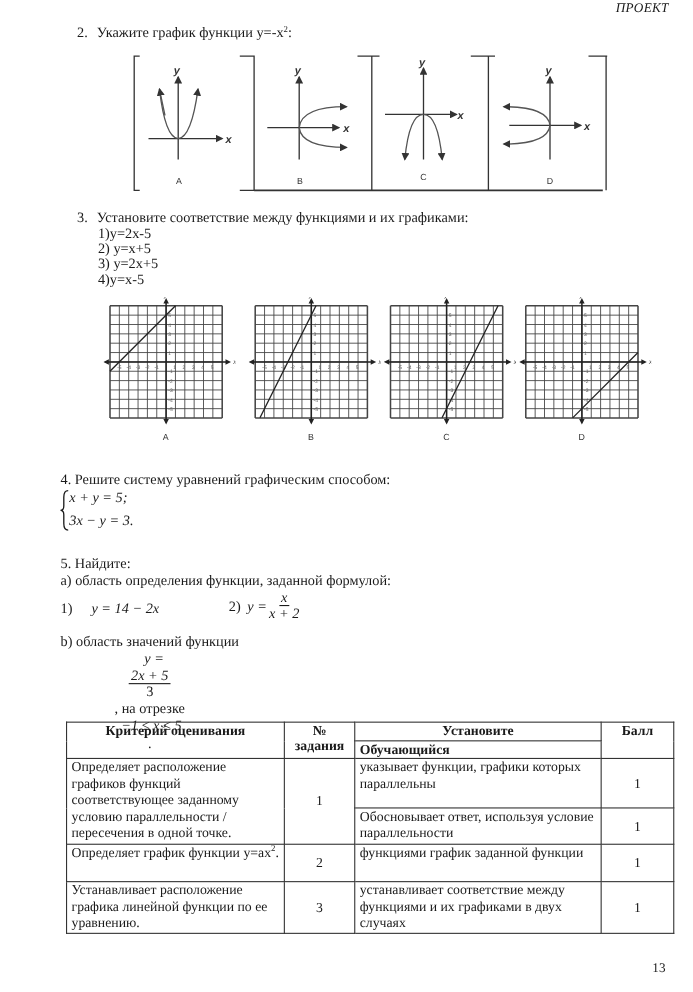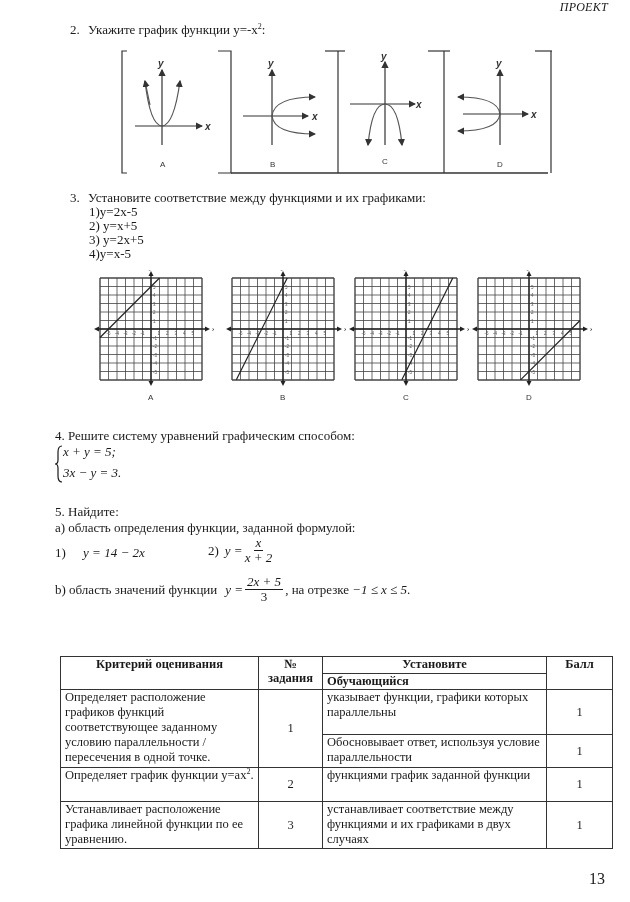--- a/index.html
+++ b/index.html
@@ -16,21 +16,21 @@
   .frac .n { border-bottom: 1px solid #1a1a1a; padding: 0 2px; line-height: 14px; }
   .frac .d { line-height: 14px; font-style: normal; }
   .frac .d.it { font-style: italic; text-align: center; }
   table.rubric { position: absolute; left: 60px; top: 656px; border-collapse: collapse; font-size: 12.5px; }
   table.rubric td, table.rubric th { border: 1.2px solid #333; vertical-align: top; padding: 0 4px; line-height: 15px; }
   table.rubric th { font-weight: bold; text-align: center; }
   .c1 { width: 198px; }
   .c2 { width: 64px; text-align: center; vertical-align: middle !important; }
   .c3 { width: 224px; }
   .c4 { width: 66px; text-align: center; vertical-align: middle !important; }
-  .page-num { right: 25px; bottom: 14px; font-size: 16px; }
+  .page-num { right: 25px; bottom: 14px; font-size: 12px; }
   svg text { font-family: "Liberation Sans", sans-serif; }
 </style>
 </head>
 <body>
 
 <div class="abs header-tag">ПРОЕКТ</div>
 
 <div class="abs q-title" style="left:70px; top:22px;">
   <span class="num">2.</span><span>Укажите график функции y=-x</span><sup>2</sup><span>:</span>
 </div>
@@ -356,21 +356,21 @@
 </div>
 <div class="abs" style="left:208px; top:536px; white-space:nowrap; display:flex; align-items:center;">
   <span>2)</span>
   <span class="math" style="margin-left:6px;">y =</span>
   <span class="frac math">
     <span class="n">x</span>
     <span class="d it">x + 2</span>
   </span>
 </div>
 
-<div class="abs" style="left:55px; top:575px; white-space:nowrap; display:flex; align-items:center;">
+<div class="abs" style="left:55px; top:575px; white-space:nowrap; display:flex; align-items:center;flex-direction:column;">
   <span>b) область значений функции</span>
   <span class="math" style="margin-left:8px;">y =</span>
   <span class="frac math">
     <span class="n">2x + 5</span>
     <span class="d">3</span>
   </span>
   <span>, на отрезке</span>
   <span class="math" style="margin-left:3px;">−1 ≤ x ≤ 5</span>
   <span>.</span>
 </div>

